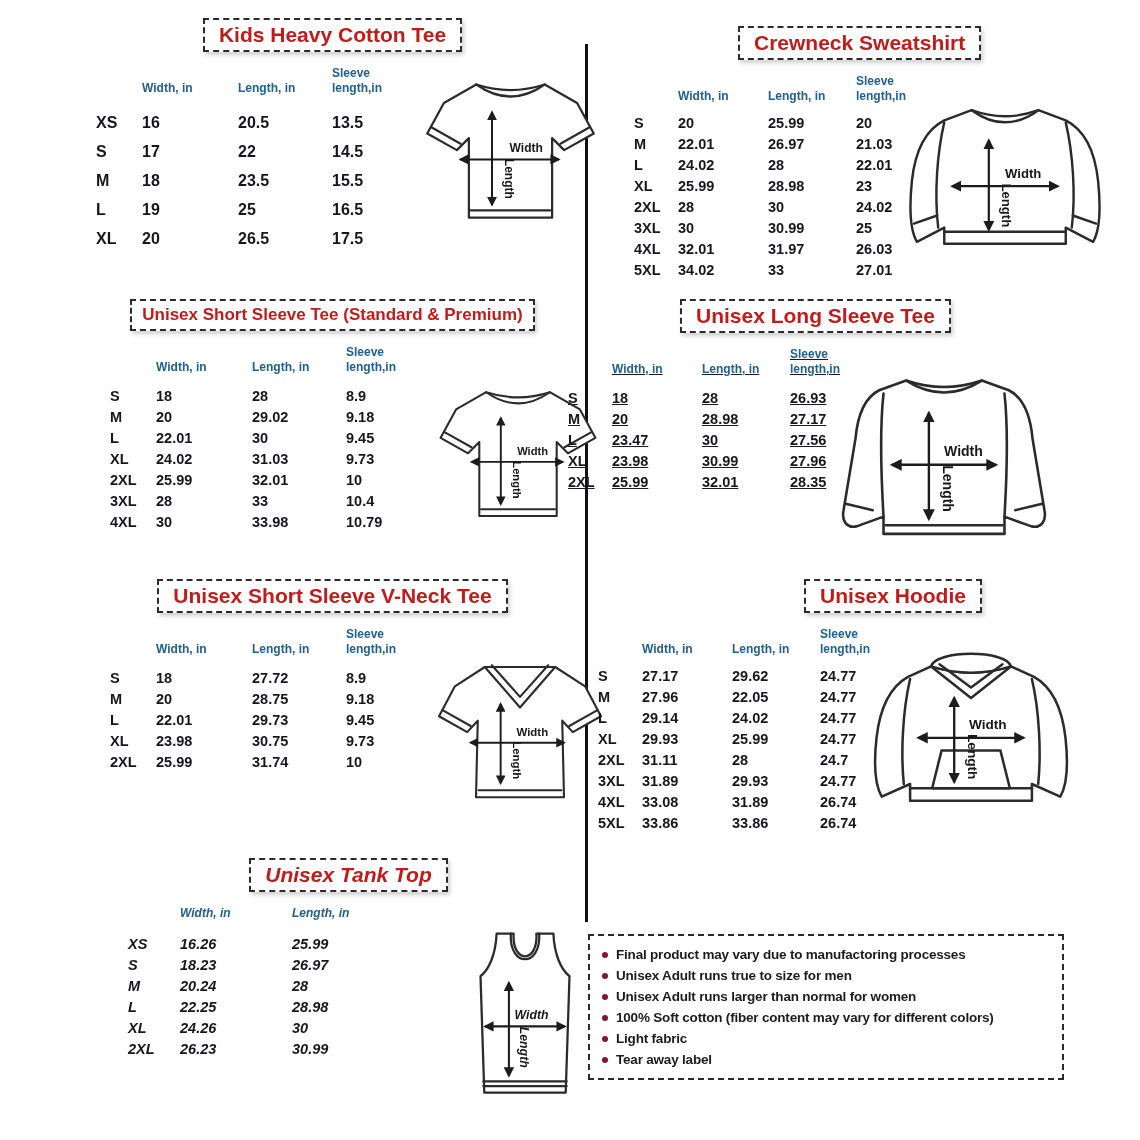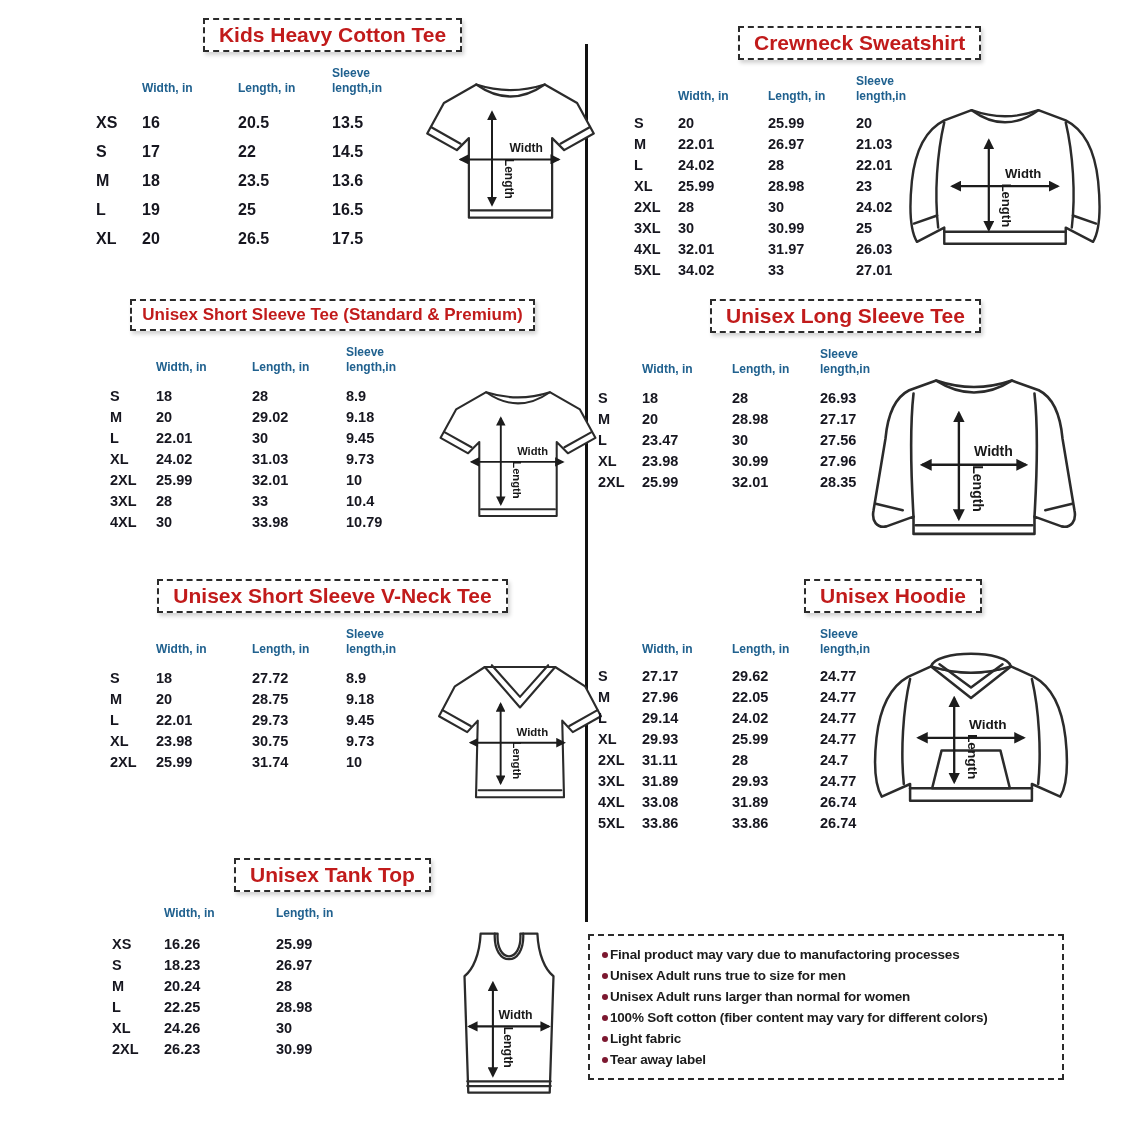--- a/index.html
+++ b/index.html
@@ -31,21 +31,21 @@
 
   
   .garment{flex:none;}
   .dlabel{font-family:"Liberation Sans",sans-serif;font-size:13px;font-weight:700;fill:#191919;}
 
   
   .divider{position:absolute;background:#111;}
 
   
   .notes{position:absolute;border:2px dashed #2b2b2b;padding:8px 12px;background:#fff;}
-  .note{display:flex;gap:2px;align-items:flex-start;line-height:21px;}
+  .note{display:flex;gap:8px;align-items:flex-start;line-height:21px;}
   .note-text{font-size:13.5px;font-weight:700;color:#1c1c1c;letter-spacing:-0.2px;white-space:nowrap;}
   .dot{width:6px;height:6px;border-radius:50%;background:#7c1830;margin-top:8px;flex:none;}
 </style>
 </head>
 <body>
 
 <div class="page">
 
   <svg width="0" height="0" style="position:absolute">
     <defs>
@@ -77,21 +77,21 @@
             <div class="trow">
               <div class="tcell c0">S</div>
               <div class="tcell c1">17</div>
               <div class="tcell c2">22</div>
               <div class="tcell c3">14.5</div>
             </div>
             <div class="trow">
               <div class="tcell c0">M</div>
               <div class="tcell c1">18</div>
               <div class="tcell c2">23.5</div>
-              <div class="tcell c3">13.6</div>
+              <div class="tcell c3">15.5</div>
             </div>
             <div class="trow">
               <div class="tcell c0">L</div>
               <div class="tcell c1">19</div>
               <div class="tcell c2">25</div>
               <div class="tcell c3">16.5</div>
             </div>
             <div class="trow">
               <div class="tcell c0">XL</div>
               <div class="tcell c1">20</div>
@@ -265,21 +265,21 @@
         <g stroke="#1c1c1c" stroke-width="2.2" fill="none">
           <line x1="80" y1="52" x2="80" y2="152" marker-start="url(#ah)" marker-end="url(#ah)"></line>
           <line x1="46" y1="103" x2="152" y2="103" marker-start="url(#ah)" marker-end="url(#ah)"></line>
         </g>
         <text class="dlabel" x="117" y="95" text-anchor="middle">Width</text>
         <text class="dlabel" text-anchor="middle" transform="translate(94,124) rotate(90)">Length</text>
       </svg>
     </div>
   </div>
 
-  <div class="section" style="left:592px;top:299px;width:492px;">
+  <div class="section" style="left:562px;top:299px;width:492px;text-decoration:underline;">
     <div class="title-row" style="text-align:left;padding-left:118px;"><span class="title">Unisex Long Sleeve Tee</span></div>
     <div class="content">
       <div class="table t4r" style="width:268px;padding-left:6px;">
         <div class="thead">
           <div class="hcell"></div>
           <div class="hcell">Width, in</div>
           <div class="hcell">Length, in</div>
           <div class="hcell sleeve">Sleeve length,in</div>
         </div>
         <div class="tbody" style="margin-top:10px;">
@@ -472,21 +472,21 @@
         <g stroke="#1c1c1c" stroke-width="2.2" fill="none">
           <line x1="84" y1="58" x2="84" y2="138" marker-start="url(#ah)" marker-end="url(#ah)"></line>
           <line x1="50" y1="96" x2="150" y2="96" marker-start="url(#ah)" marker-end="url(#ah)"></line>
         </g>
         <text class="dlabel" x="116" y="88" text-anchor="middle">Width</text>
         <text class="dlabel" text-anchor="middle" transform="translate(97,114) rotate(90)">Length</text>
       </svg>
     </div>
   </div>
 
-  <div class="section" style="left:80px;top:858px;width:505px;">
+  <div class="section" style="left:96px;top:858px;width:505px;font-style:italic;">
     <div class="title-row"><span class="title">Unisex Tank Top</span></div>
     <div class="content">
       <div class="table t3" style="width:300px;padding-left:32px;">
         <div class="thead">
           <div class="hcell"></div>
           <div class="hcell">Width, in</div>
           <div class="hcell">Length, in</div>
         </div>
         <div class="tbody" style="margin-top:12px;">
             <div class="trow">

